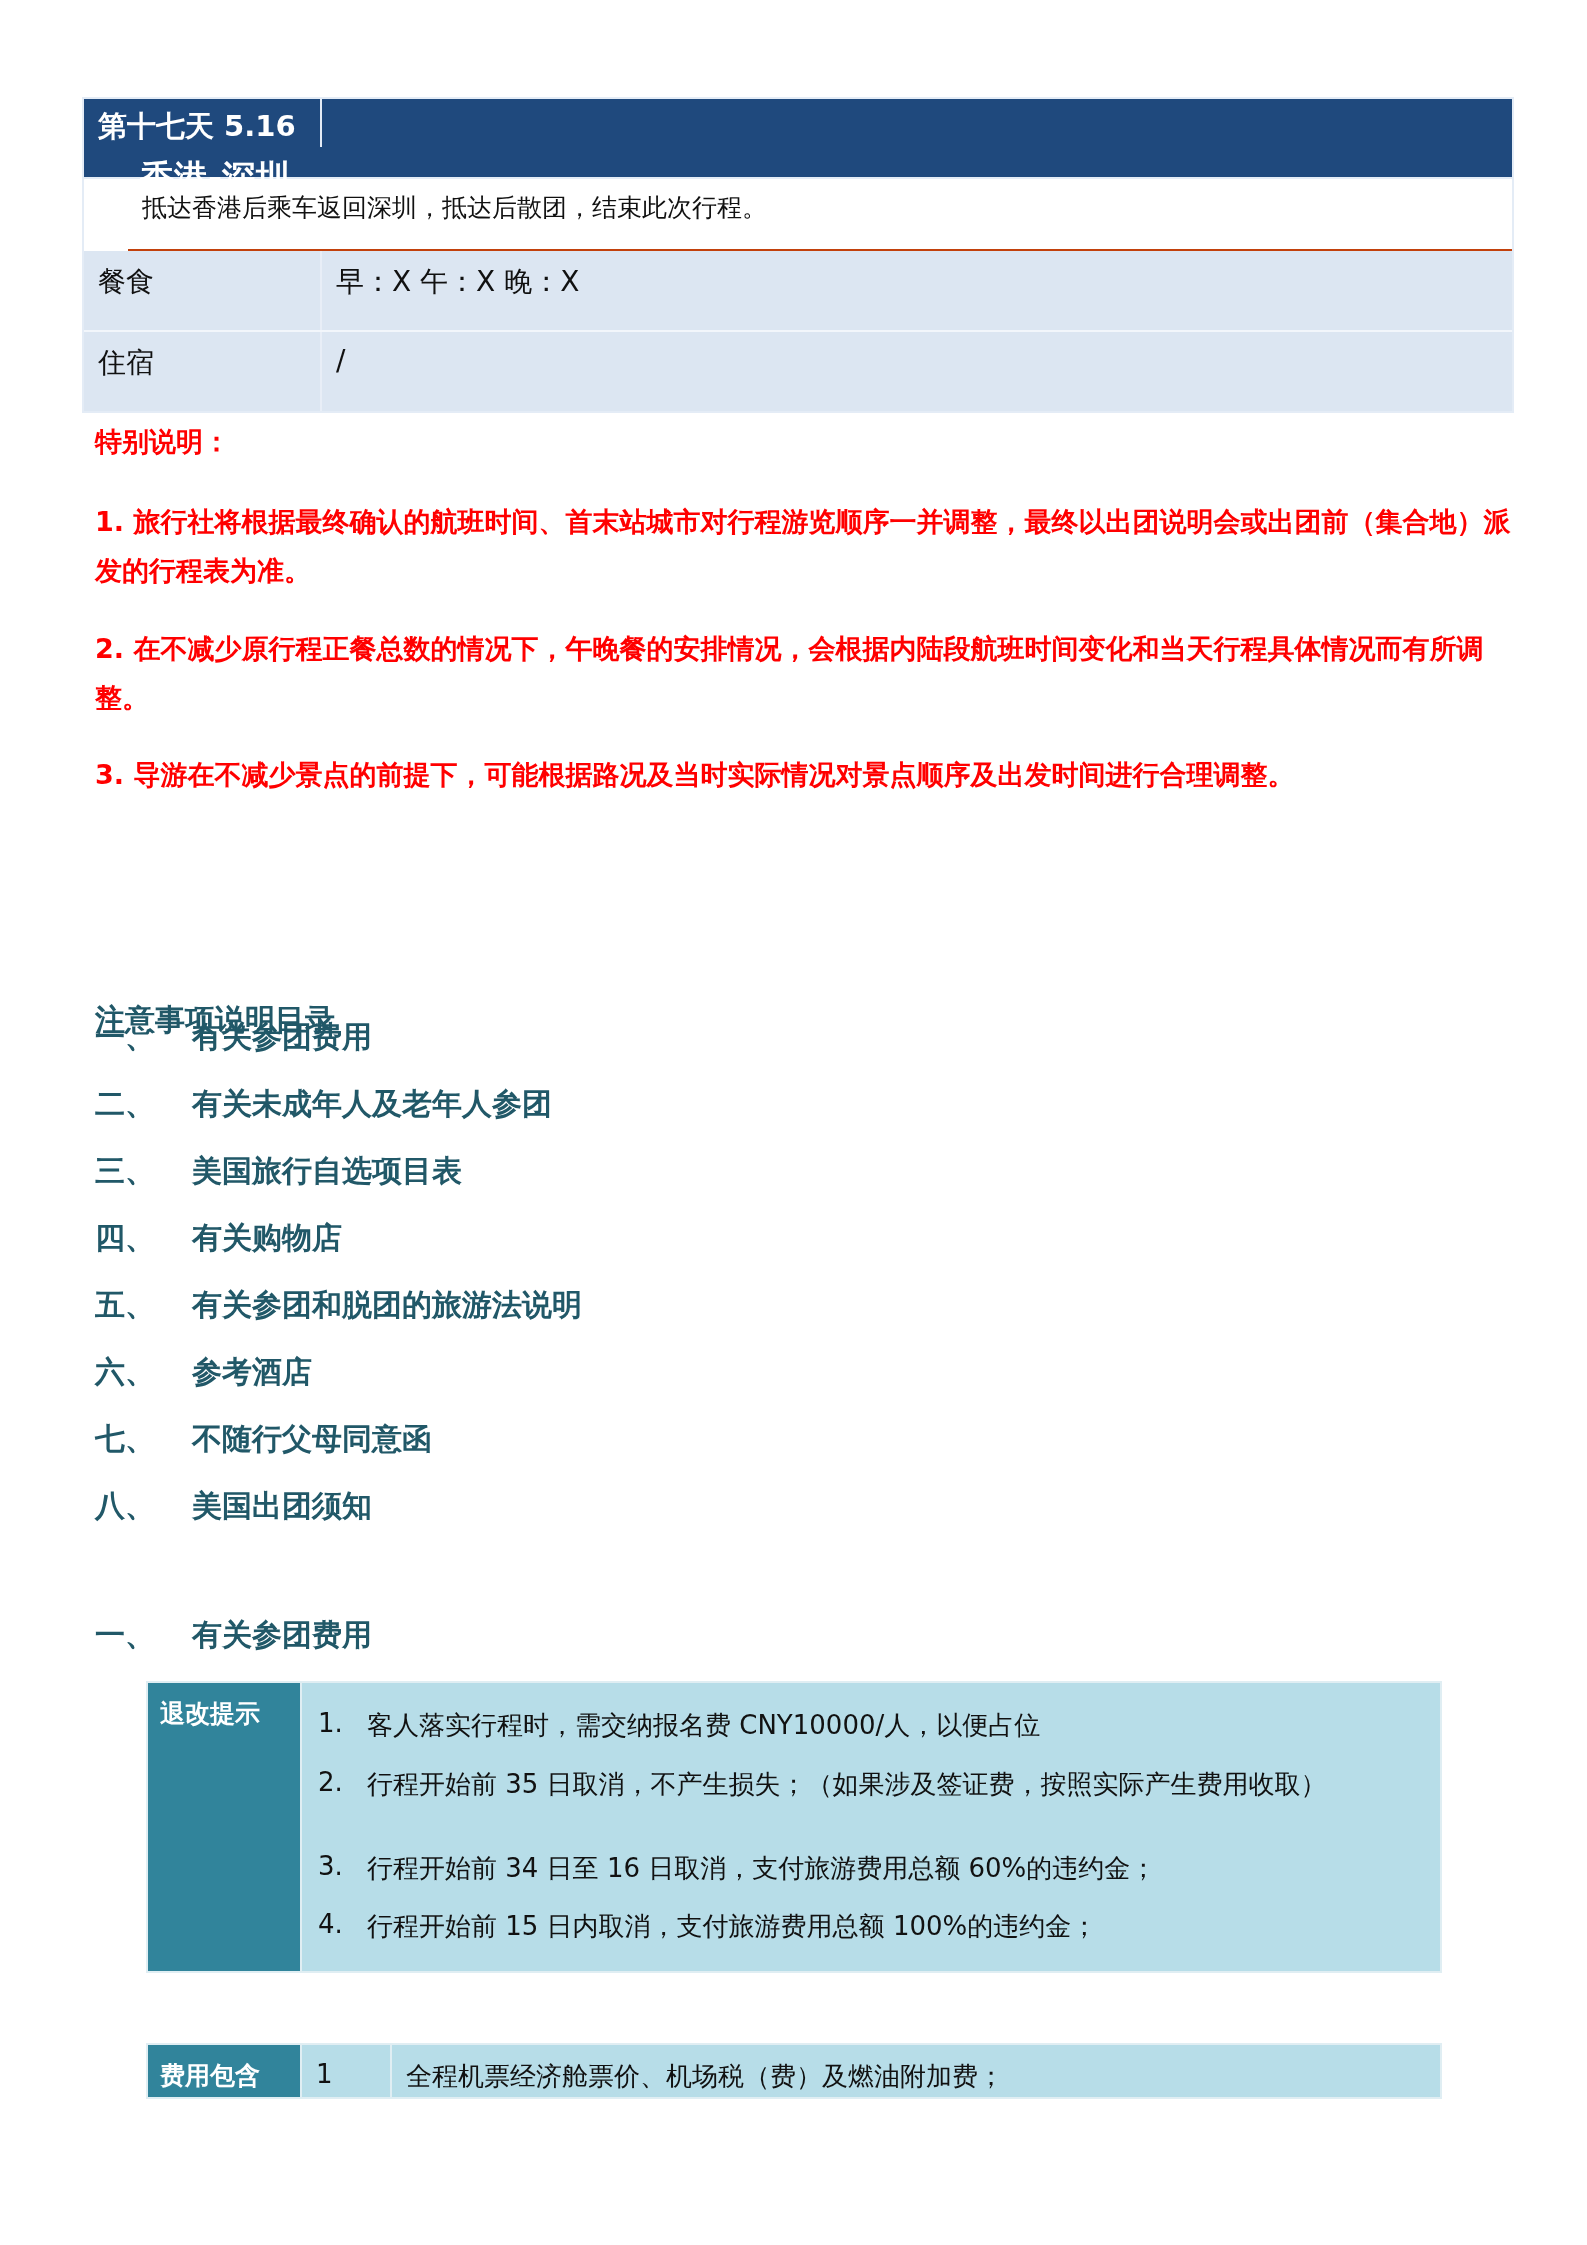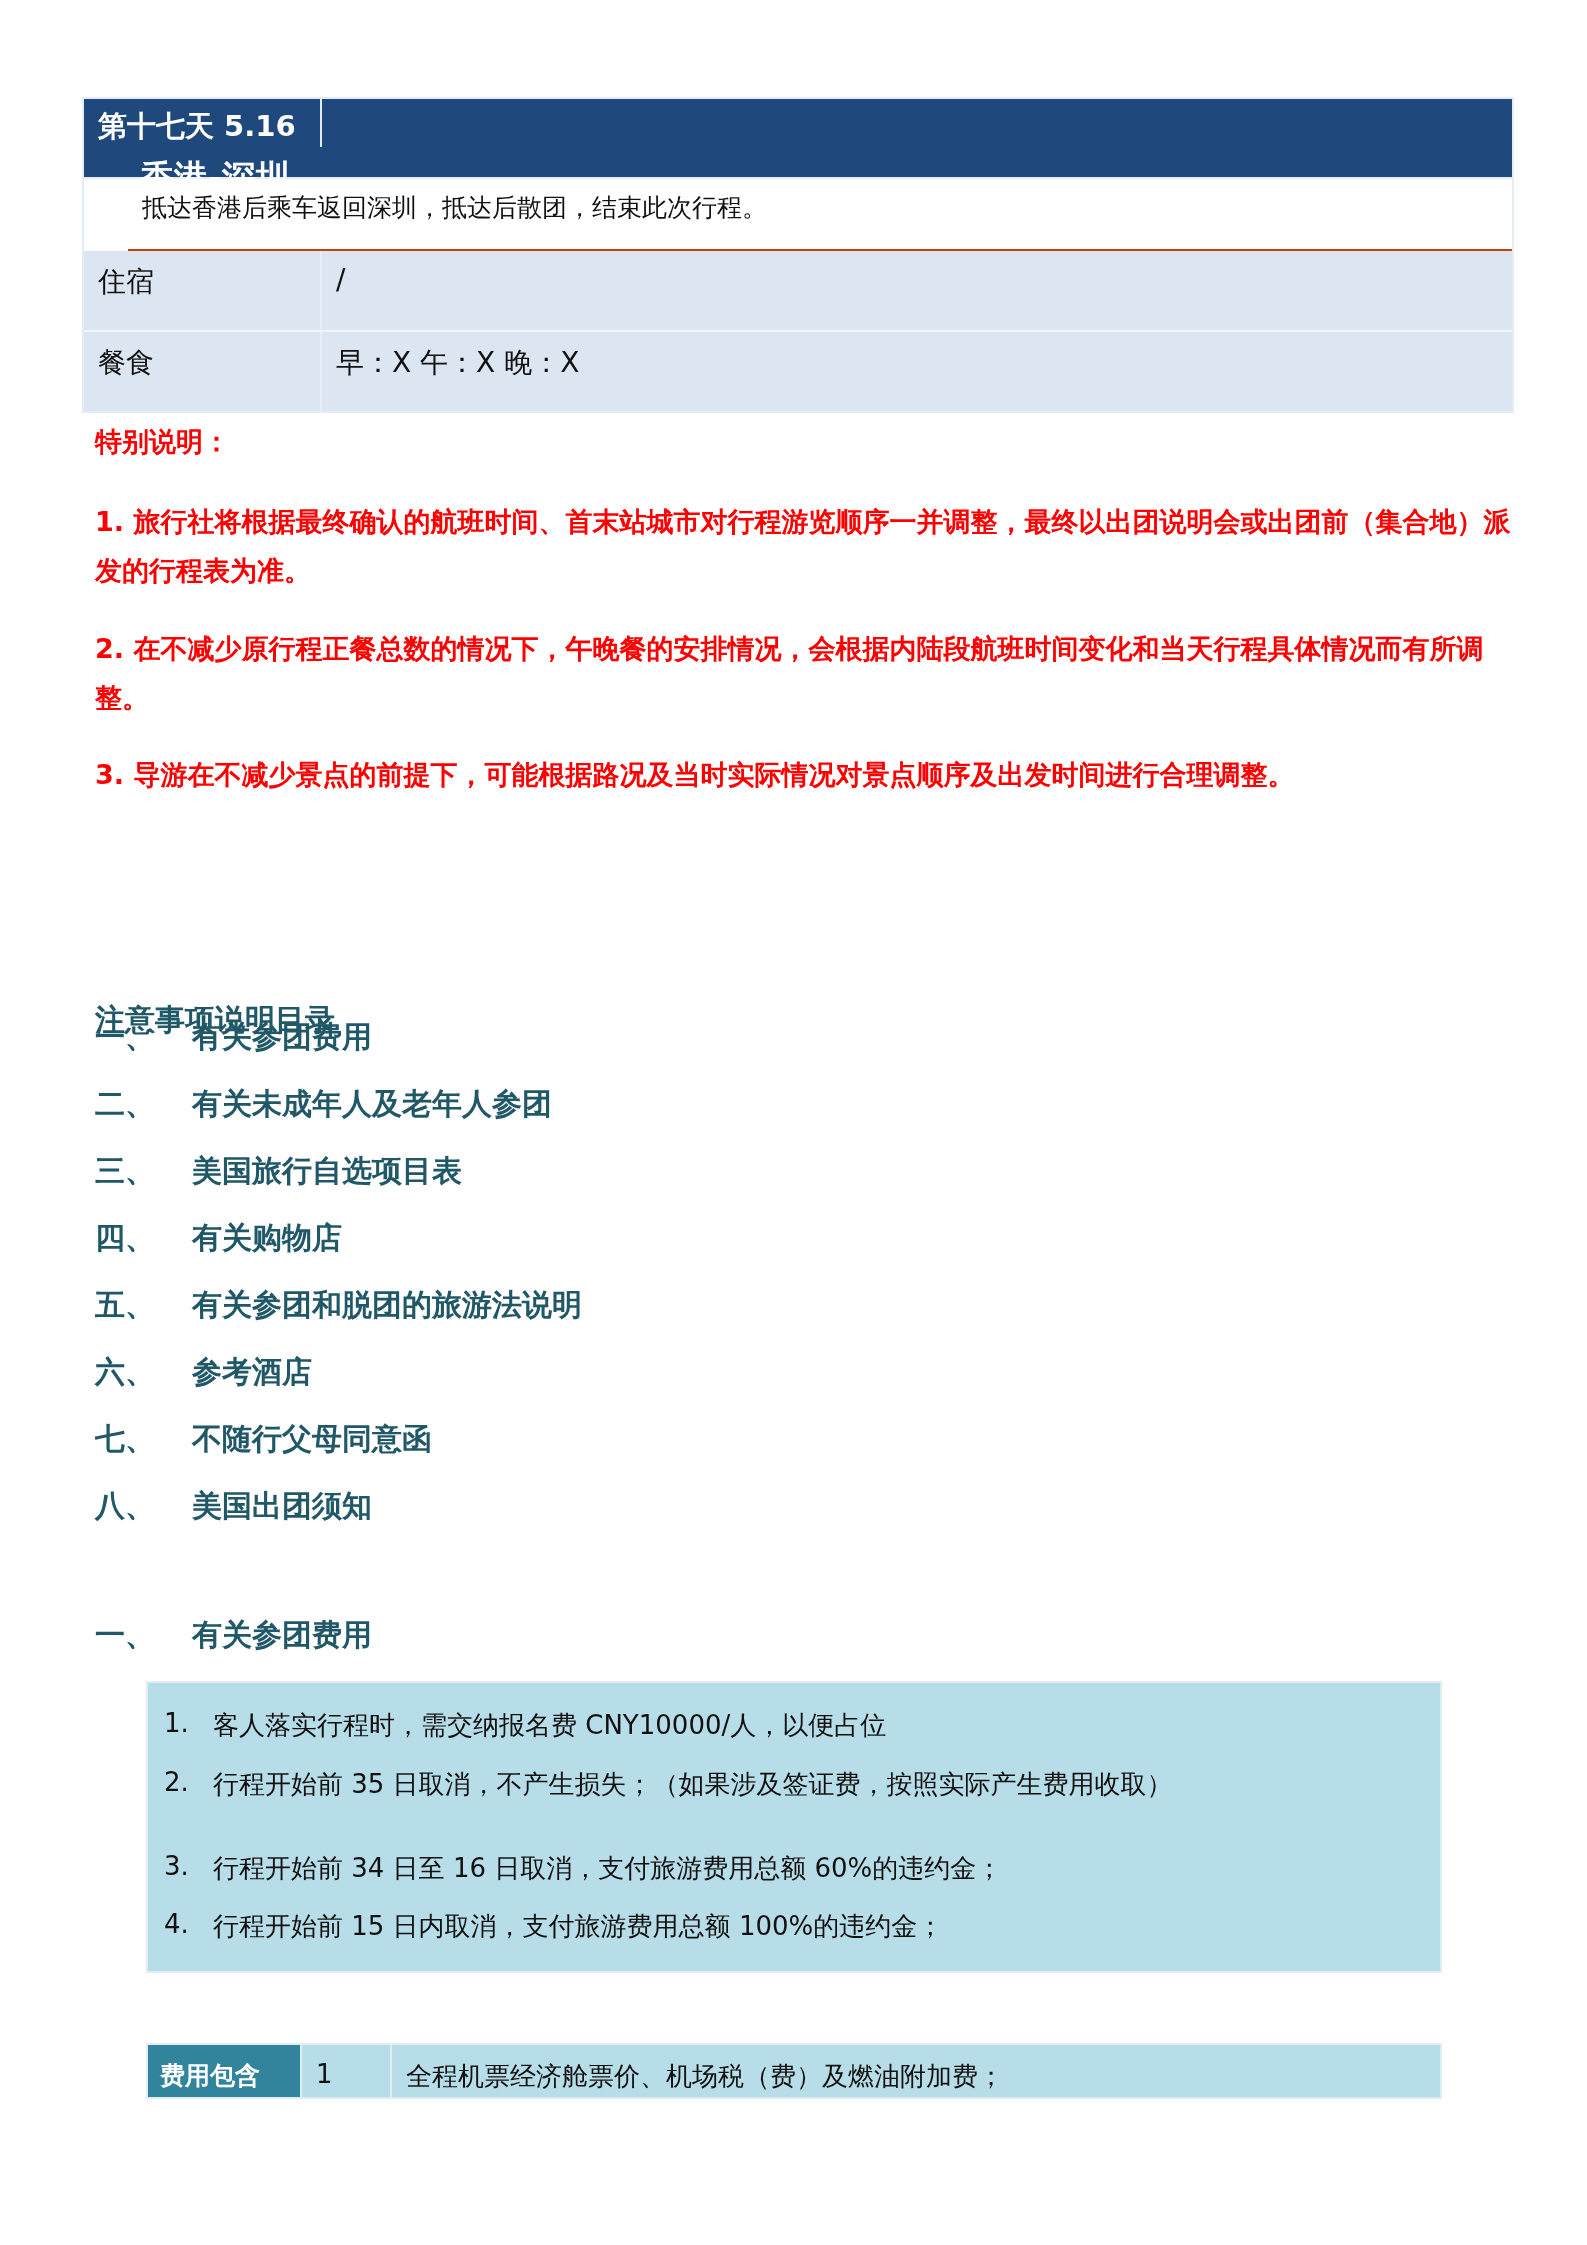--- a/index.html
+++ b/index.html
@@ -80,26 +80,26 @@
 </head>
 <body>
 
 <div class="day-table">
   <div class="day-header">
     <div class="c1">第十七天 5.16</div>
     <div class="c2">香港-深圳</div>
   </div>
   <div class="day-desc">抵达香港后乘车返回深圳，抵达后散团，结束此次行程。</div>
   <div class="day-row">
+    <div class="c1">餐食</div>
+    <div class="c2">早：X 午：X 晚：X</div>
+  </div>
+  <div class="day-row">
     <div class="c1">住宿</div>
     <div class="c2">/</div>
-  </div>
-  <div class="day-row">
-    <div class="c1">餐食</div>
-    <div class="c2">早：X 午：X 晚：X</div>
   </div>
 </div>
 
 <div class="note-title" style="top:424px;">特别说明：</div>
 <div class="note-para" style="top:497px;">1. 旅行社将根据最终确认的航班时间、首末站城市对行程游览顺序一并调整，最终以出团说明会或出团前（集合地）派发的行程表为准。</div>
 <div class="note-para" style="top:624px;">2. 在不减少原行程正餐总数的情况下，午晚餐的安排情况，会根据内陆段航班时间变化和当天行程具体情况而有所调整。</div>
 <div class="note-para" style="top:750px;">3. 导游在不减少景点的前提下，可能根据路况及当时实际情况对景点顺序及出发时间进行合理调整。</div>
 
 <div class="toc-title">注意事项说明目录</div>
 <div class="toc-item" style="top:1017px;">
@@ -134,20 +134,21 @@
   <span class="num">八、</span>
   <span>美国出团须知</span>
 </div>
 
 <div class="toc-item" style="top:1615px;">
   <span class="num">一、</span>
   <span>有关参团费用</span>
 </div>
 
 <div class="fee-table" style="top:1681px; height:292px;">
+  <div class="head">退改提示</div>
   <div class="refund-body">
     <div class="refund-item" style="top:25px;">
       <span class="n">1.</span>
       <span>客人落实行程时，需交纳报名费 CNY10000/人，以便占位</span>
     </div>
     <div class="refund-item" style="top:84px;">
       <span class="n">2.</span>
       <span>行程开始前 35 日取消，不产生损失；（如果涉及签证费，按照实际产生费用收取）</span>
     </div>
     <div class="refund-item" style="top:168px;">

